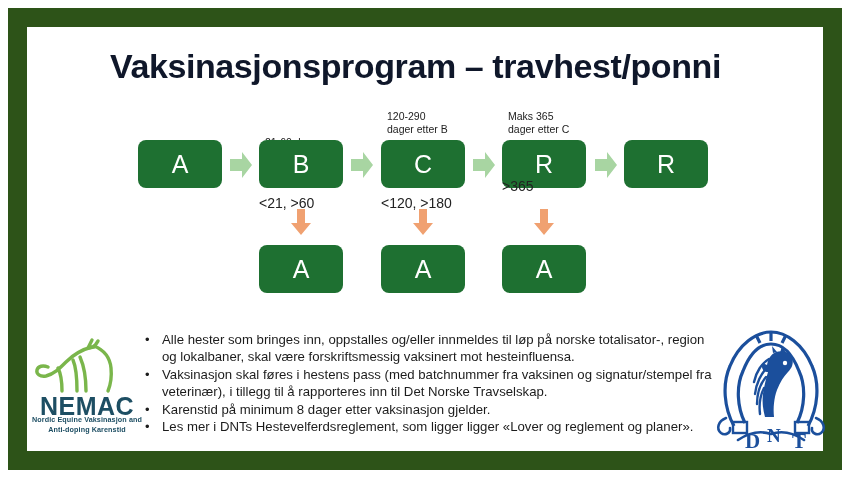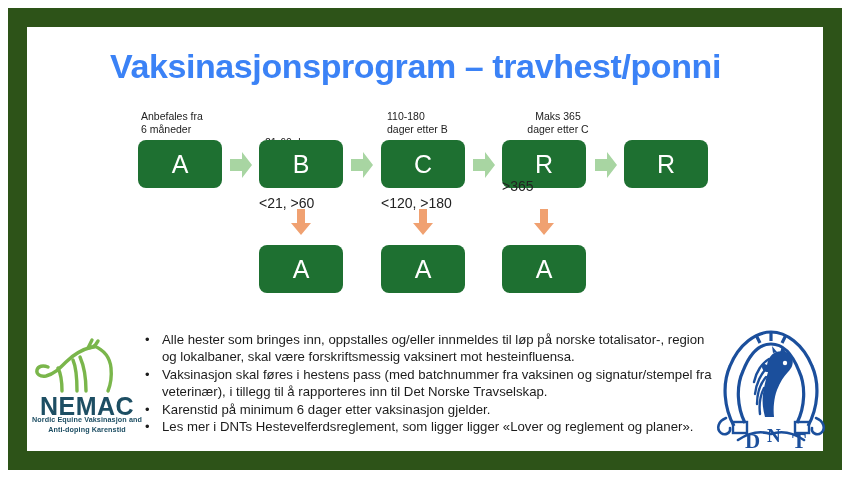--- a/index.html
+++ b/index.html
@@ -18,21 +18,21 @@
   
   .frame-band{position:absolute;background:#2D5318;}
   .frame-top   {left:8px;  top:8px;    width:834px; height:19px;}
   .frame-bottom{left:8px;  top:451px;  width:834px; height:19px;}
   .frame-left  {left:8px;  top:8px;    width:19px;  height:462px;}
   .frame-right {left:823px;top:8px;    width:19px;  height:462px;}
 
   
   #title{
     position:absolute;left:110px;top:47px;
-    font-size:34px;font-weight:bold;color:#3b82f6;
+    font-size:34px;font-weight:bold;color:#0f172a;
     letter-spacing:-0.4px;white-space:nowrap;
   }
 
   
   #flow{position:absolute;left:0;top:0;width:850px;height:478px;pointer-events:none;}
   .node{
     position:absolute;
     background:#1E7031;
     border-radius:8px;
     color:#ffffff;
@@ -95,27 +95,25 @@
 
   <div class="frame-band frame-top"></div>
   <div class="frame-band frame-bottom"></div>
   <div class="frame-band frame-left"></div>
   <div class="frame-band frame-right"></div>
 
   <div id="title">Vaksinasjonsprogram – travhest/ponni</div>
 
   <div id="flow">
 
-    <div class="node-label" style="left:141px;top:110px;width:95px;">Anbefales fra
-6 måneder</div>
     <div class="node-label" style="left:265px;top:110px;width:95px;margin-top:26px;">21-60 dager
 etter A</div>
-    <div class="node-label" style="left:387px;top:110px;width:100px;">110-180
+    <div class="node-label" style="left:387px;top:110px;width:100px;">120-290
 dager etter B</div>
-    <div class="node-label" style="left:508px;top:110px;width:100px;text-align:center;">Maks 365
+    <div class="node-label" style="left:508px;top:110px;width:100px;">Maks 365
 dager etter C</div>
 
     <div class="node" style="left:138px;top:140px;width:84px;height:48px;">A</div>
     <div class="node" style="left:259px;top:140px;width:84px;height:48px;">B</div>
     <div class="node" style="left:381px;top:140px;width:84px;height:48px;">C</div>
     <div class="node" style="left:502px;top:140px;width:84px;height:48px;">R</div>
     <div class="node" style="left:624px;top:140px;width:84px;height:48px;">R</div>
 
     <div class="arrow-right" style="left:230px;top:152px;">
       <svg width="22" height="26" viewBox="0 0 22 26">
@@ -167,21 +165,21 @@
     <div class="bullet-row">
       <span class="bullet-dot">•</span>
       <span class="bullet-text">Alle hester som bringes inn, oppstalles og/eller innmeldes til løp på norske totalisator-, region og lokalbaner, skal være forskriftsmessig vaksinert mot hesteinfluensa.</span>
     </div>
     <div class="bullet-row">
       <span class="bullet-dot">•</span>
       <span class="bullet-text">Vaksinasjon skal føres i hestens pass (med batchnummer fra vaksinen og signatur/stempel fra veterinær), i tillegg til å rapporteres inn til Det Norske Travselskap.</span>
     </div>
     <div class="bullet-row">
       <span class="bullet-dot">•</span>
-      <span class="bullet-text">Karenstid på minimum 6 dager etter vaksinasjon gjelder.</span>
+      <span class="bullet-text">Karenstid på minimum 8 dager etter vaksinasjon gjelder.</span>
     </div>
     <div class="bullet-row">
       <span class="bullet-dot">•</span>
       <span class="bullet-text">Les mer i DNTs Hestevelferdsreglement, som ligger ligger «Lover og reglement og planer».</span>
     </div>
   </div>
 
   <div id="nemac">
     <svg width="118" height="60" viewBox="0 0 118 60" style="position:absolute;left:0;top:0;">
       <g fill="none" stroke="#7AB64B" stroke-width="3.4" stroke-linecap="round" stroke-linejoin="round">

